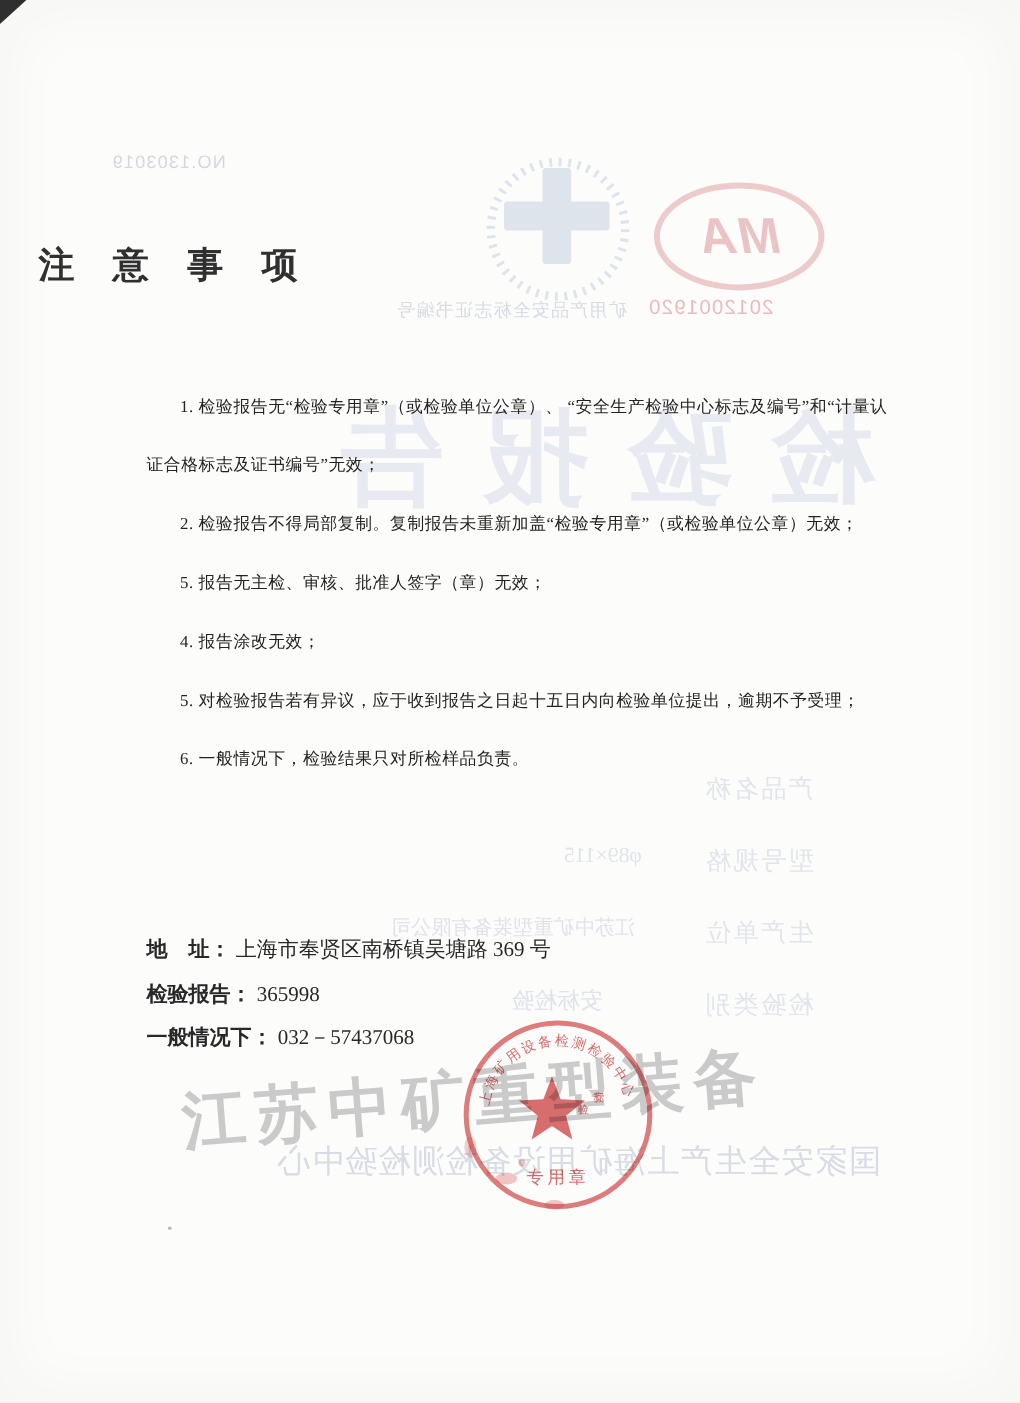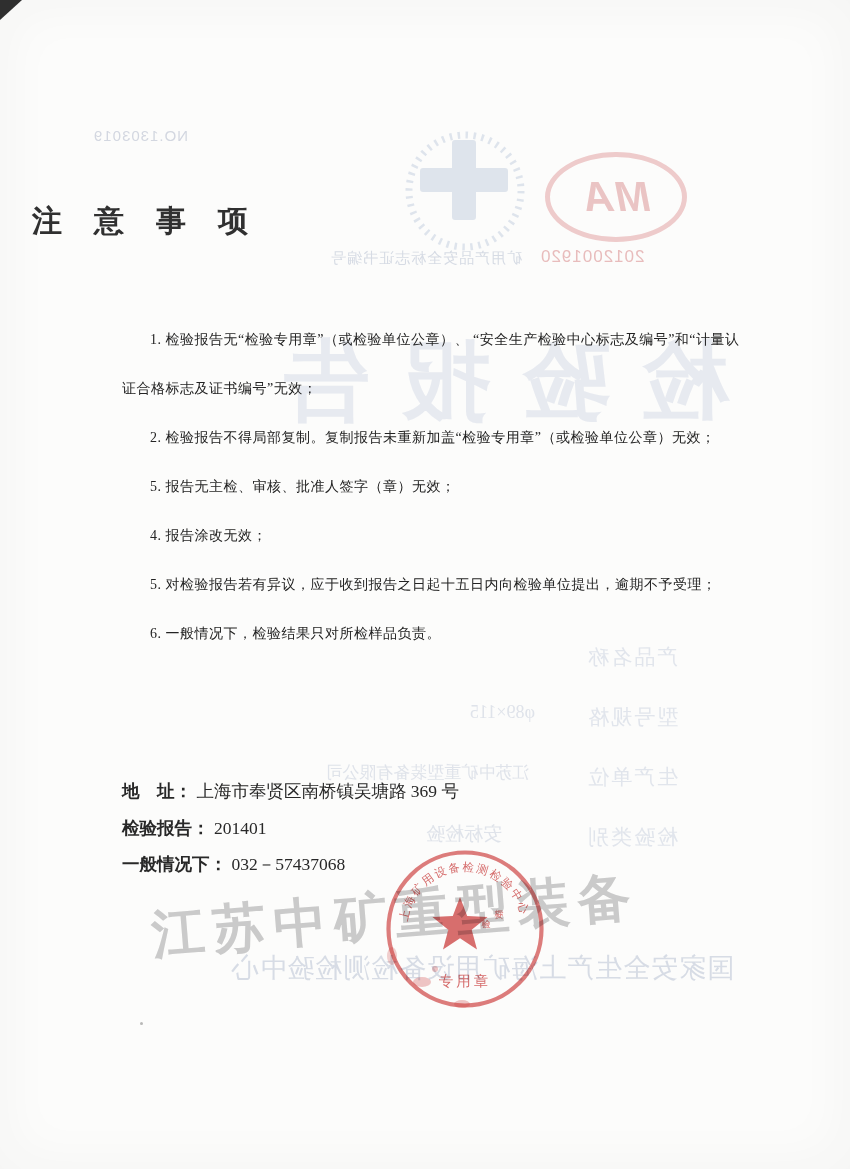--- a/index.html
+++ b/index.html
@@ -90,21 +90,21 @@
     <p>6. 一般情况下，检验结果只对所检样品负责。</p>
   </div>
 
   <div class="abs contact">
     <div class="row">
       <span class="lab">地　址：</span>
       <span class="val">上海市奉贤区南桥镇吴塘路 369 号</span>
     </div>
     <div class="row">
       <span class="lab">检验报告：</span>
-      <span class="val">201401</span>
+      <span class="val">365998</span>
     </div>
     <div class="row">
       <span class="lab">一般情况下：</span>
       <span class="val">032－57437068</span>
     </div>
   </div>
 
   <div class="abs watermark">江苏中矿重型装备</div>
 
   <svg class="abs stamp" width="186" height="186" viewBox="0 0 186 186">

